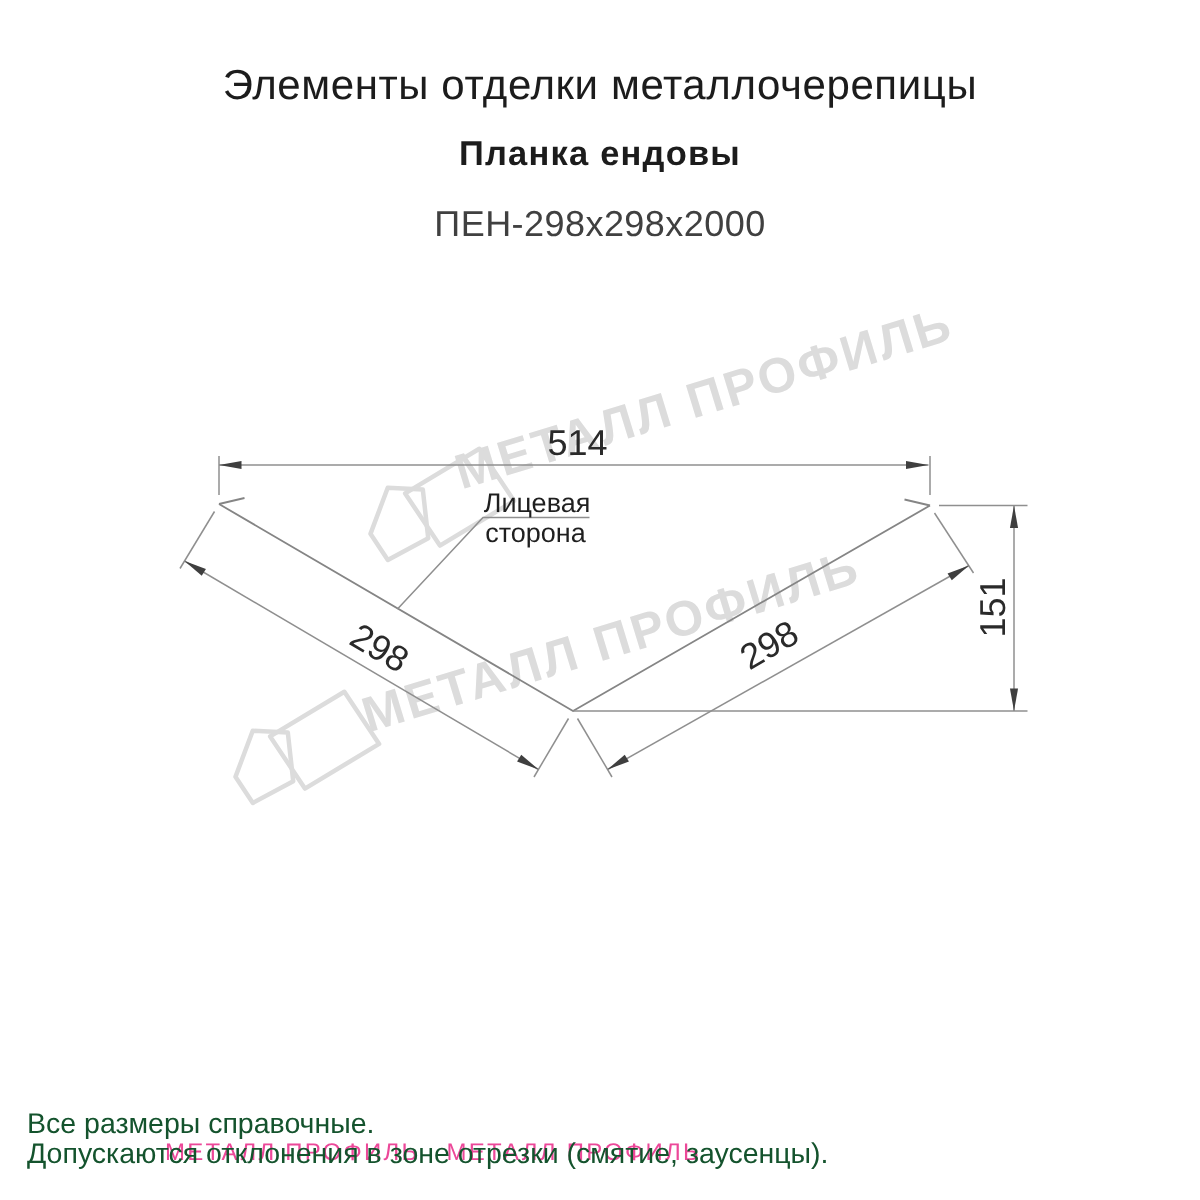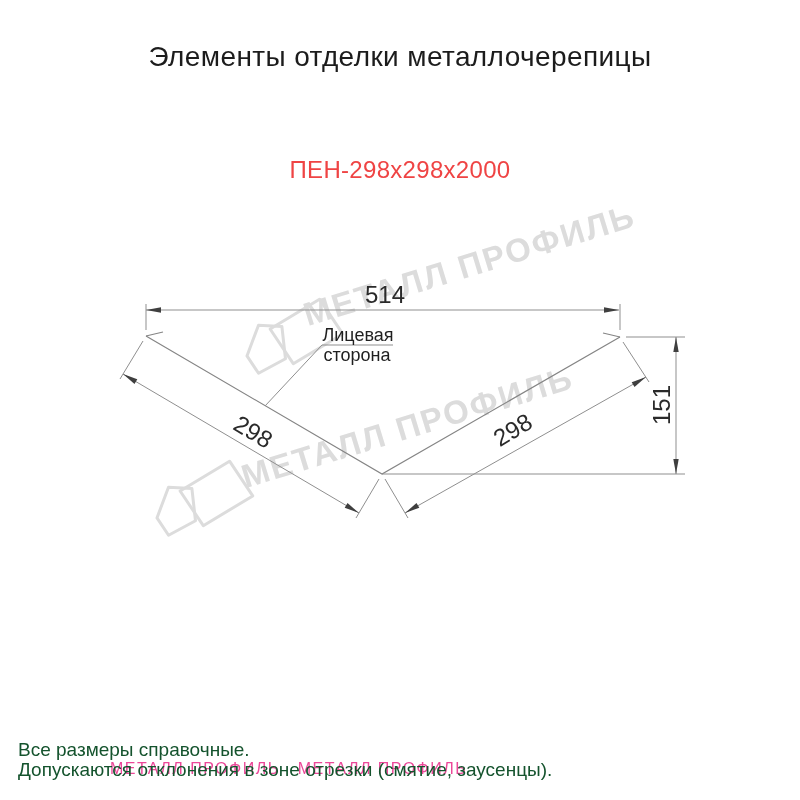--- a/index.html
+++ b/index.html
@@ -16,22 +16,22 @@
     text-align:center;font-size:28px;color:#1c1c1c;
     letter-spacing:0.4px;
     margin-top:14px;
   }
   .subtitle{
     position:absolute;top:88px;left:0;width:800px;
     text-align:center;font-size:23px;font-weight:bold;color:#1c1c1c;
     line-height:28px;letter-spacing:0.8px;
   }
   .model{
-    position:absolute;top:156px;left:0;width:800px;
-    text-align:center;font-size:24px;color:#ef4444;
+    position:absolute;top:136px;left:0;width:800px;
+    text-align:center;font-size:24px;color:#404040;
     letter-spacing:0.3px;
   }
 
   
   .wm-text{
     position:absolute;white-space:nowrap;
     font-weight:bold;font-size:33px;letter-spacing:2px;
     color:#dcdcdc;text-shadow:1px 1px 0 #ffffff;
     transform-origin:0 100%;transform:rotate(-17deg);
     z-index:1;
@@ -77,20 +77,21 @@
     <path d="M38,27 L94,13 L106,53 L50,67 Z"></path>
   </g>
 </svg>
 
 <div class="wm-bottom">
   <span>МЕТАЛЛ ПРОФИЛЬ</span><span>МЕТАЛЛ ПРОФИЛЬ</span>
 </div>
 
 <div class="page-title">Элементы отделки металлочерепицы</div>
 <div class="subtitle">
+  <div>Планка ендовы</div>
 </div>
 <div class="model">ПЕН-298х298х2000</div>
 
 <svg class="drawing" width="800" height="800" viewBox="0 0 800 800">
 
   <g stroke="#858585" stroke-width="1.2" fill="none">
     <path d="M146,336 L382,474 L620,337"></path>
     <path d="M146,336 L163,332"></path>
     <path d="M620,337 L603,333"></path>
   </g>

